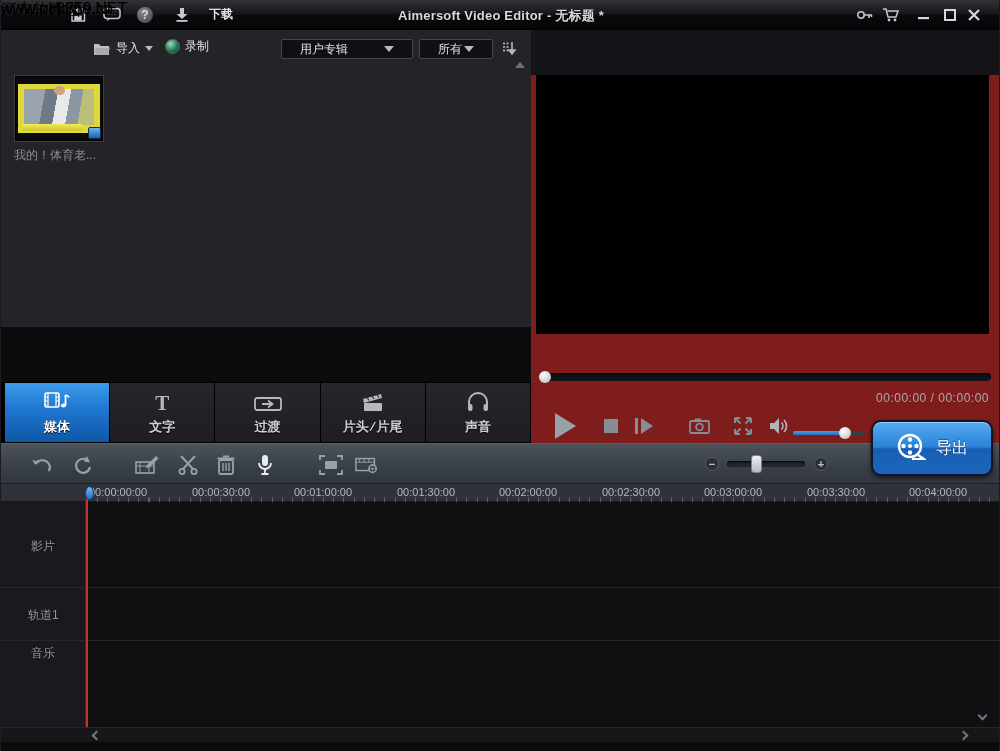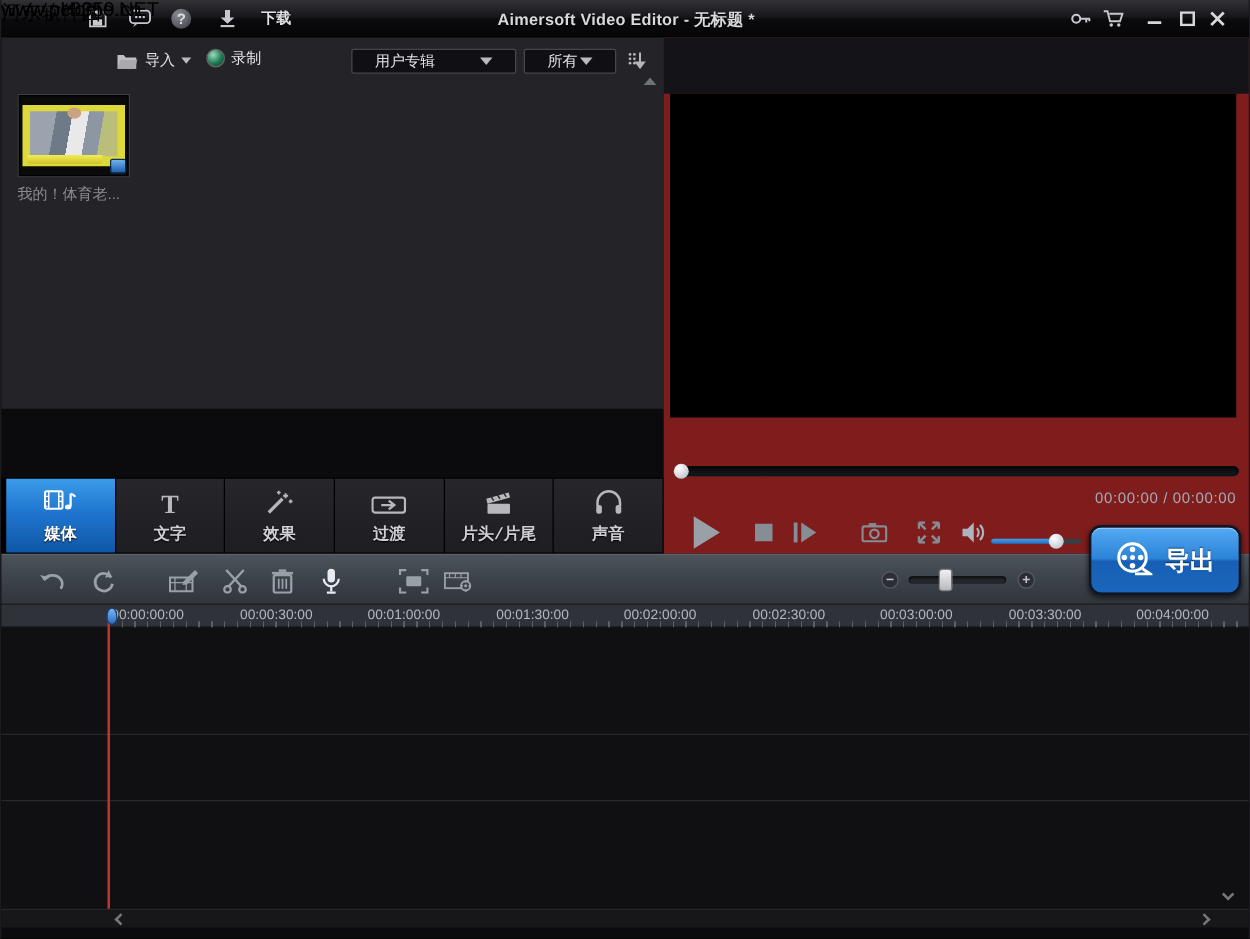--- a/index.html
+++ b/index.html
@@ -63,21 +63,21 @@
   .vol-track { position:absolute; left:262px; top:29px; width:72px; height:4px; border-radius:2px; background:#3a3e45; }
   .vol-fill { position:absolute; left:0; top:0; width:52px; height:4px; border-radius:2px; background:linear-gradient(#4e9ae0,#2470c2); }
   .vol-handle { position:absolute; left:46px; top:-4px; width:12px; height:12px; border-radius:50%;
     background:radial-gradient(circle at 35% 30%, #fff, #c9ccd2 70%, #9aa0a8); }
 
   
   .export-btn { left:870px; top:420px; width:122px; height:56px; border-radius:10px; z-index:30;
     background:linear-gradient(#54aaf2 0%, #2b83d8 48%, #175fb4 52%, #1a66bc 100%);
     border:2px solid #0d1626; box-shadow:inset 0 1px 0 rgba(255,255,255,.45), 0 2px 4px rgba(0,0,0,.6);
     display:flex; align-items:center; justify-content:center; gap:10px; cursor:default; }
-  .export-label { color:#fff; font-size:20px; font-weight:bold; text-shadow:0 -1px 1px rgba(0,0,0,.5); }
+  .export-label { color:#fff; font-size:16px; font-weight:normal; text-shadow:0 -1px 1px rgba(0,0,0,.5); }
 
   
   .tl-toolbar { left:0; top:443px; width:1000px; height:41px;
     background:linear-gradient(#4d535b 0%, #3c424a 50%, #31363d 100%);
     border-top:1px solid #5b6169; border-bottom:1px solid #1e2126; }
   .tl-ic { top:9px; width:24px; height:24px; display:flex; align-items:center; justify-content:center; }
   .zoom-track { left:726px; top:17px; width:78px; height:6px; border-radius:3px; background:#23262b;
     box-shadow:inset 0 1px 2px #000; }
   .zoom-handle { left:750px; top:11px; width:11px; height:18px; border-radius:3px;
     background:linear-gradient(#f0f0f2,#b9babf); border:1px solid #7e8188; }
@@ -254,31 +254,20 @@
       <span class="tlabel">媒体</span>
     </div>
     <div class="tab">
       <span class="ticon">
           <span class="tglyph">T</span>
         </span>
       <span class="tlabel">文字</span>
     </div>
     <div class="tab">
       <span class="ticon">
-        <svg class="ic" width="24" height="22" viewBox="0 0 24 22">
-            <path d="M3 19L14 8" stroke="currentColor" stroke-width="2.6"></path>
-            <path d="M16.5 3.5v4M14.5 5.5h4" stroke="currentColor" stroke-width="1.6"></path>
-            <path d="M20.5 8.5v3M19 10h3" stroke="currentColor" stroke-width="1.4"></path>
-            <path d="M11 1.5v3M9.5 3h3" stroke="currentColor" stroke-width="1.3"></path>
-          </svg>
-      </span>
-      <span class="tlabel">效果</span>
-    </div>
-    <div class="tab">
-      <span class="ticon">
         <svg class="ic" width="28" height="18" viewBox="0 0 28 18">
             <rect x="1" y="3" width="26" height="12" rx="2" fill="none" stroke="currentColor" stroke-width="1.8"></rect>
             <path d="M8 9h10M14 5.5L18.5 9 14 12.5" stroke="currentColor" stroke-width="1.8" fill="none"></path>
           </svg>
       </span>
       <span class="tlabel">过渡</span>
     </div>
     <div class="tab">
       <span class="ticon">
         <svg class="ic" width="24" height="22" viewBox="0 0 24 22">
@@ -442,20 +431,25 @@
     <span class="abs ruler-label" style="left:601px">00:02:30:00</span>
     <span class="abs ruler-label" style="left:703px">00:03:00:00</span>
     <span class="abs ruler-label" style="left:806px">00:03:30:00</span>
     <span class="abs ruler-label" style="left:908px">00:04:00:00</span>
     <div class="abs ruler-ticks"></div>
   </div>
   <div class="abs playhead-flag"></div>
   <div class="abs playhead-line"></div>
 
   <div class="abs tracks">
+    <div class="track-labels">
+      <span class="track-label" style="left:30px;top:36px;">影片</span>
+      <span class="track-label" style="left:27px;top:105px;">轨道1</span>
+      <span class="track-label" style="left:30px;top:143px;">音乐</span>
+    </div>
     <div class="track-divider" style="top:85px"></div>
     <div class="track-divider" style="top:138px"></div>
     <div class="abs" style="left:978px;top:210px;">
         <span class="chev chev-down" style="display:block"></span>
       </div>
   </div>
 
   <div class="abs hscroll">
     <div class="abs" style="left:92px;top:4px;">
         <span class="chev chev-left" style="display:block"></span>

